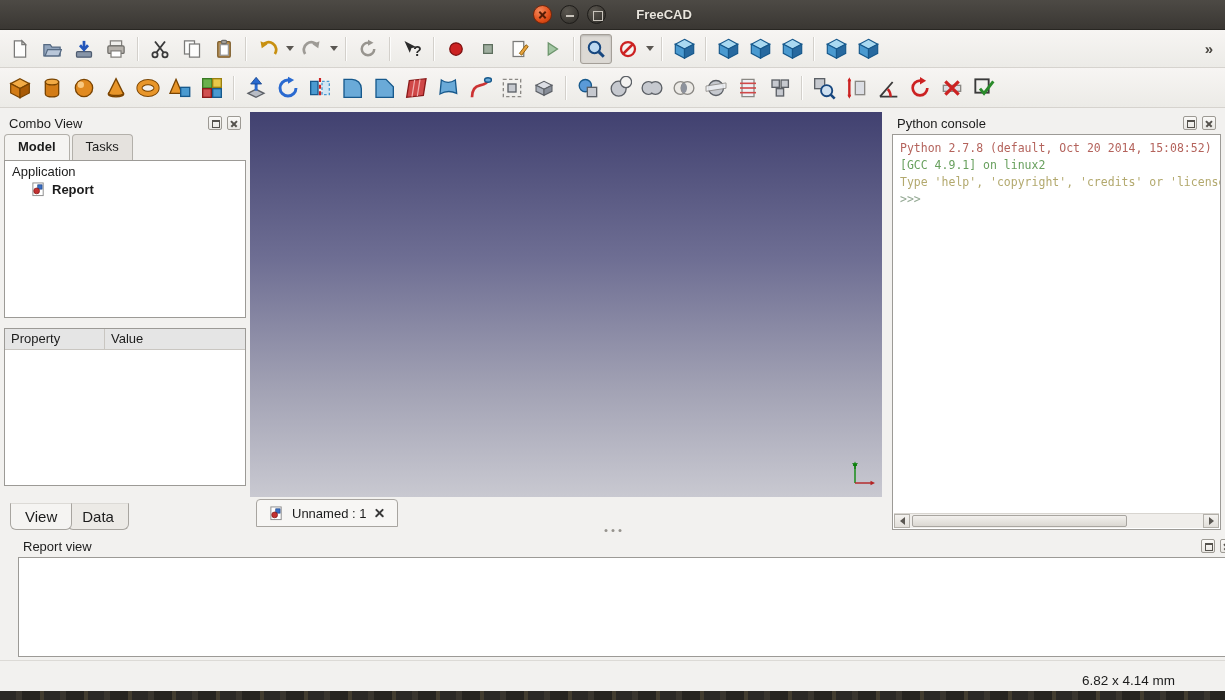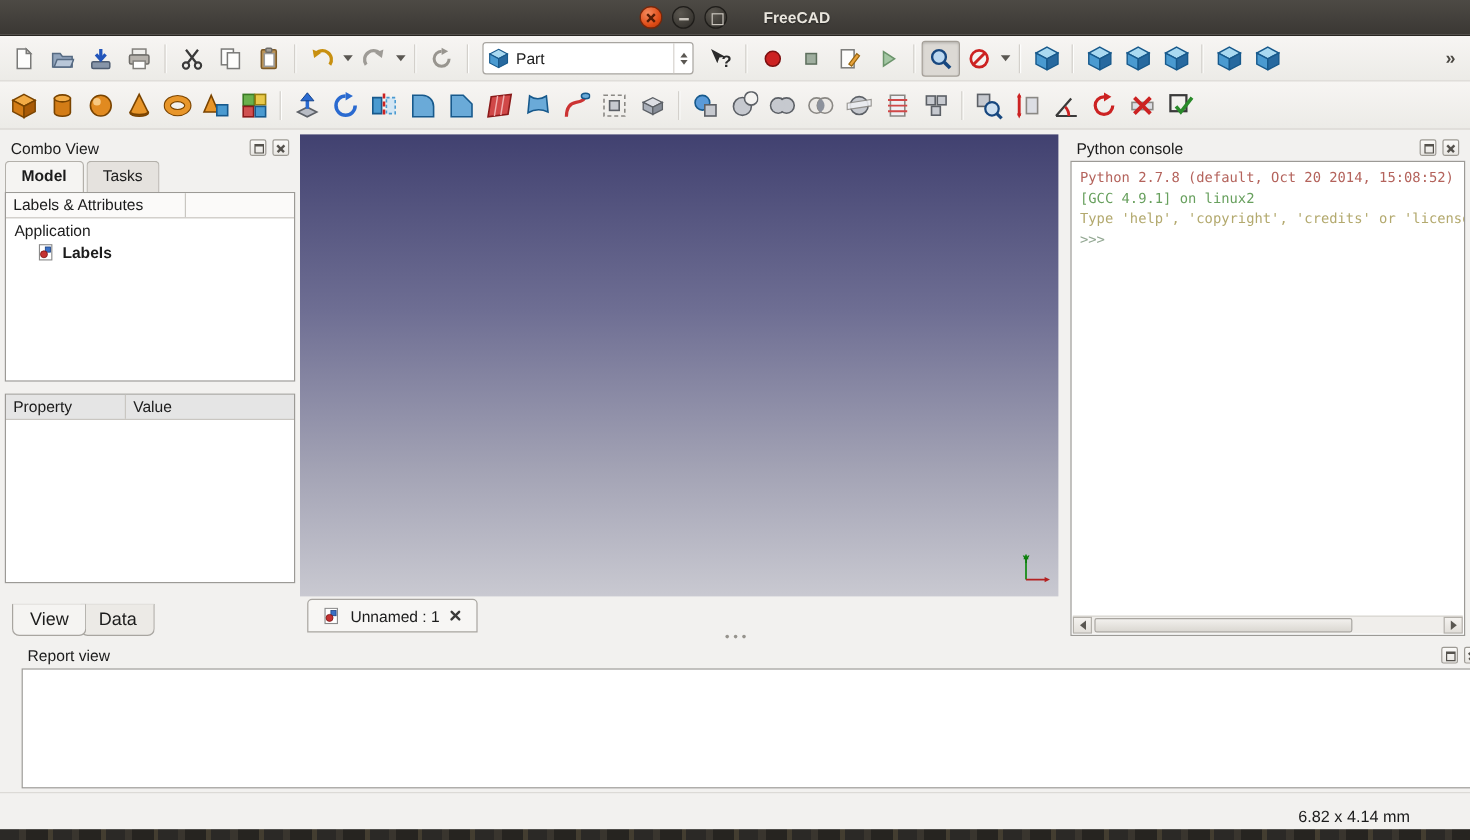--- a/index.html
+++ b/index.html
@@ -197,30 +197,20 @@
         <i class="tri-down"></i>
       </div>
     <div class="tb-sep"></div>
     <div class="tb-btn">
       <svg width="20" height="20" viewBox="0 0 16 16">
         <path d="M13 8 A5 5 0 1 1 8 3" stroke="#98958f" stroke-width="2" fill="none"></path>
         <path d="M8 0.6 L12.4 3 L8 5.4 Z" fill="#98958f"></path>
       </svg>
     </div>
     <div class="tb-sep"></div>
-    <div class="wb-combo">
-      <svg width="17" height="17">
-          <use href="#vcube"></use>
-        </svg>
-      <span class="wb-val">Part</span>
-      <span class="wb-spin">
-        <i class="tri-up-s"></i>
-        <i class="tri-down-s"></i>
-      </span>
-    </div>
     <div class="tb-btn">
       <svg width="20" height="20" viewBox="0 0 16 16">
         <path d="M2 1.5 L6.2 11 L7.6 7.2 L11.6 6.6 Z" fill="#2b2b2b"></path>
         <text x="9" y="13.5" font-size="11" font-weight="bold" fill="#2b2b2b" font-family="Liberation Sans, sans-serif">?</text>
       </svg>
     </div>
     <div class="tb-sep"></div>
     <div class="tb-btn">
       <svg width="20" height="20" viewBox="0 0 16 16">
         <circle cx="8" cy="8" r="5" fill="#cc2222" stroke="#7c1010"></circle>
@@ -498,29 +488,26 @@
       <span class="panel-btns">
         <span class="panel-btn float"></span>
         <span class="panel-btn closep"></span>
       </span>
     </div>
     <div class="cv-tabs">
       <div class="ttab active">Model</div>
       <div class="ttab">Tasks</div>
     </div>
     <div class="cv-tree sunken">
-      <div class="tree-colhdr">
-        <span>Labels &amp; Attributes</span>
-      </div>
       <div class="tree-item-app">Application</div>
       <div class="tree-item-doc">
         <svg class="doc-icon" viewBox="0 0 16 16">
             <use href="#fcdoc"></use>
           </svg>
-        <span>Labels</span>
+        <span>Report</span>
       </div>
     </div>
     <div class="cv-gap"></div>
     <div class="cv-props sunken">
       <div class="props-hdr">
         <span class="c1">Property</span>
         <span class="c2">Value</span>
       </div>
     </div>
     <div class="cv-bottomtabs">

